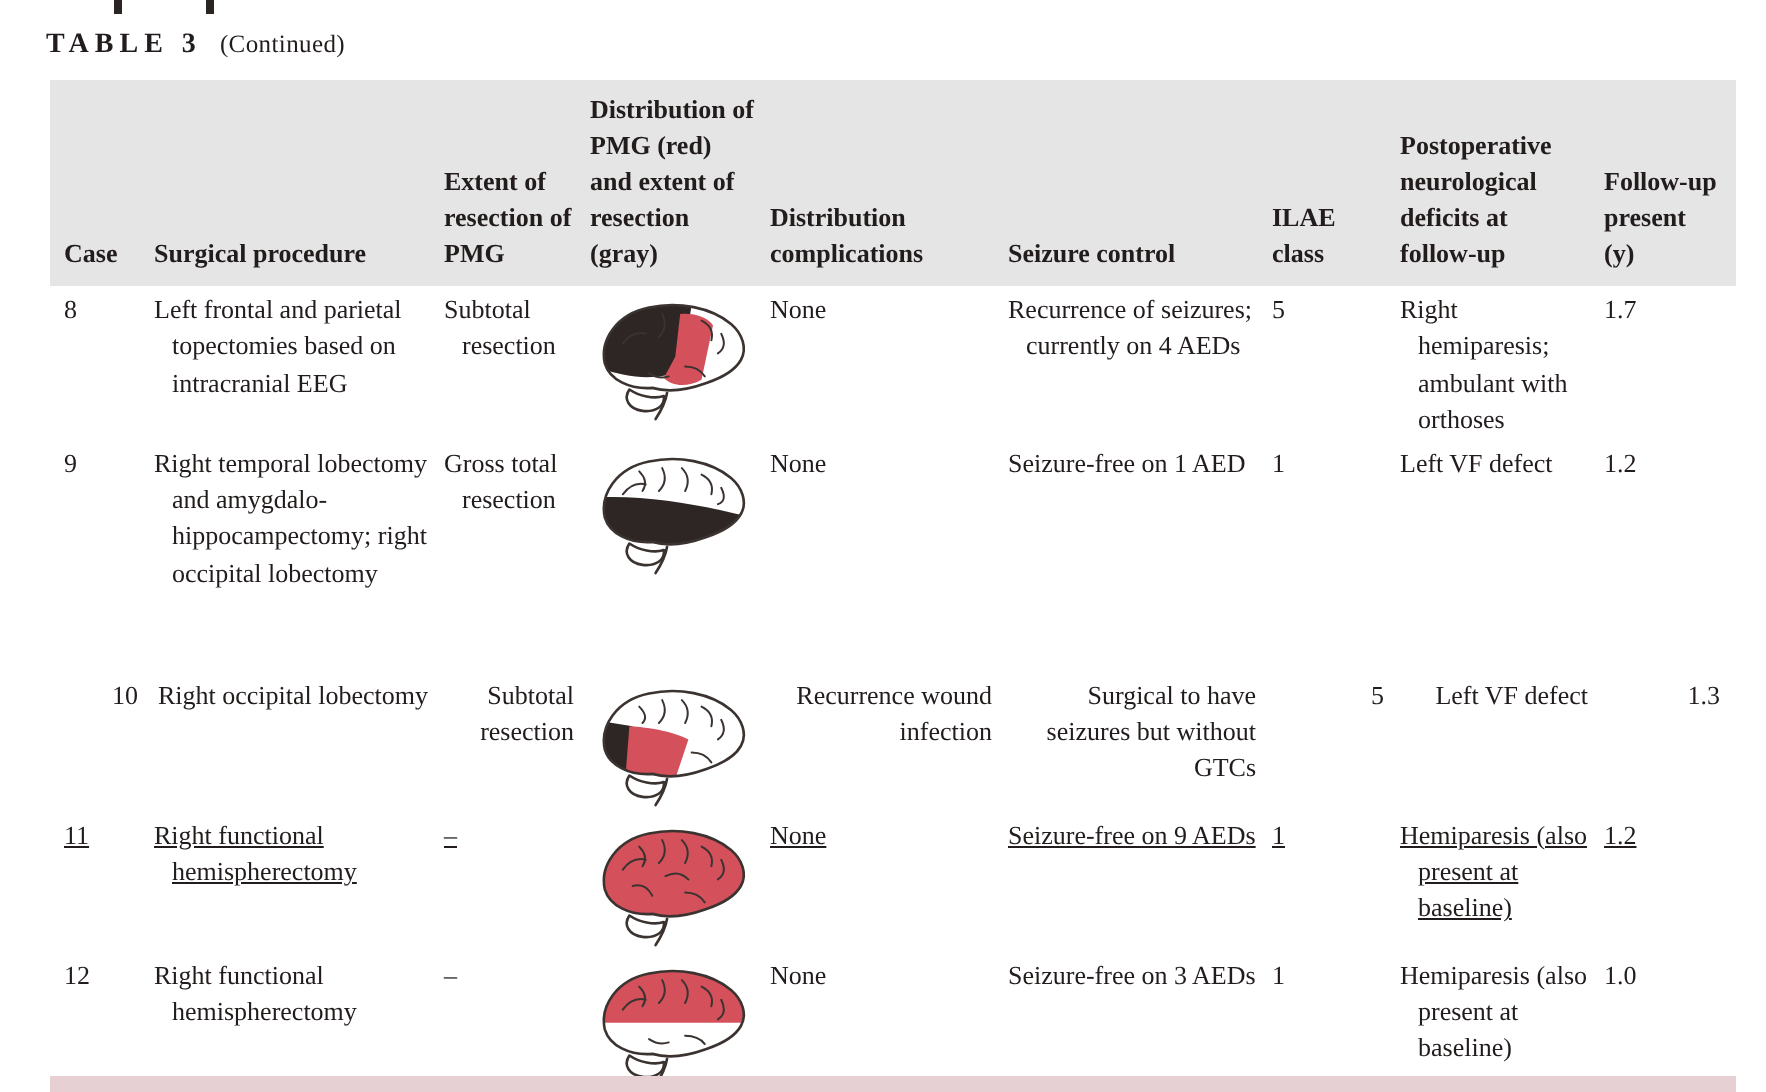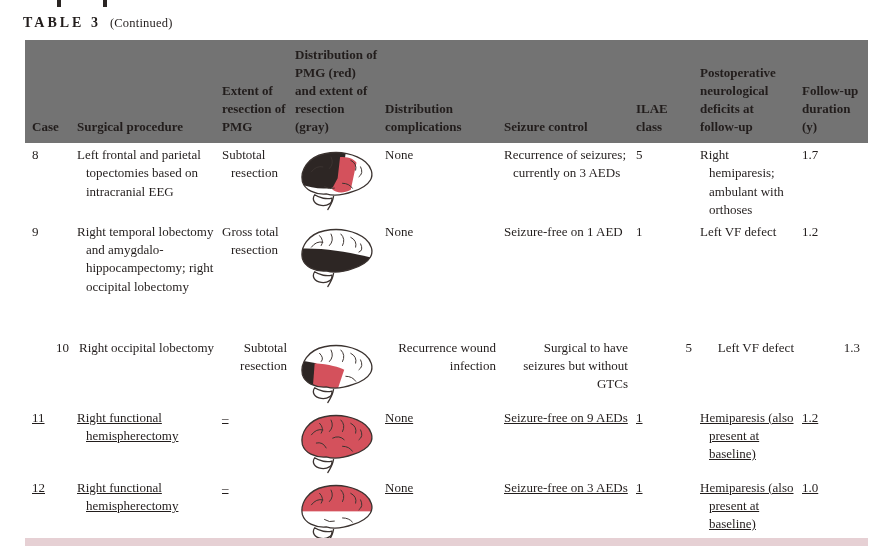--- a/index.html
+++ b/index.html
@@ -19,32 +19,32 @@
   .caption{position:absolute;top:13px;left:23px;white-space:nowrap;}
   .caption .tlabel{font-weight:bold;font-size:14px;letter-spacing:3px;}
   .caption .tcont{font-size:12.5px;margin-left:9px;letter-spacing:0.2px;}
 
   table.main{
     position:absolute;top:40px;left:25px;width:843px;
     border-collapse:collapse;table-layout:fixed;
     font-size:13px;line-height:18.4px;
   }
   thead th{
-    background:#737373;
+    background:#e5e5e5;
     font-weight:bold;text-align:left;vertical-align:bottom;
     padding:6px 8px 7px 0;font-size:13px;line-height:18px;
   }
   thead th.first{padding-left:7px;}
   tbody td{
     vertical-align:top;padding:3px 8px 0 0;
   }
   tbody td.first{padding-left:7px;}
   .hang{padding-left:9px;text-indent:-9px;}
   tr.r8{height:74px;}  tr.r9{height:116px;}  tr.r10{height:68px;text-align:right;}
-  tr.r11{height:67px;text-decoration:underline;} tr.r12{height:56px;text-decoration:underline;}
+  tr.r11{height:67px;text-decoration:underline;} tr.r12{height:56px;}
 
   .brain{display:block;margin-top:1px;}
 
   .bottom-band{
     position:absolute;left:25px;bottom:0;width:843px;height:8px;
     background:#e6d0d4;
   }
   svg .outline{fill:none;stroke:#3b3330;stroke-width:1.6;stroke-linecap:round;stroke-linejoin:round;}
   svg .sulci{fill:none;stroke:#3b3330;stroke-width:1.2;stroke-linecap:round;}
   svg .white{fill:#ffffff;}
@@ -80,21 +80,21 @@
     <thead>
       <tr>
         <th class="first">Case</th>
         <th>Surgical procedure</th>
         <th>Extent of resection of PMG</th>
         <th>Distribution of PMG (red) and extent of resection (gray)</th>
         <th>Distribution complications</th>
         <th>Seizure control</th>
         <th>ILAE class</th>
         <th>Postoperative neurological deficits at follow-up</th>
-        <th>Follow-up duration (y)</th>
+        <th>Follow-up present (y)</th>
       </tr>
     </thead>
     <tbody>
 
       <tr class="r8">
         <td class="first">8</td>
         <td class="hang">Left frontal and parietal topectomies based on intracranial EEG</td>
         <td class="hang">Subtotal resection</td>
         <td>
           <svg class="brain" width="82" height="66" viewBox="0 0 100 80">
@@ -115,21 +115,21 @@
                 <path d="M 80 24 q 4 8 -2 12"></path>
               <path d="M 58 44 q 8 0 12 6"></path>
                 <path d="M 36 48 q 6 4 12 2"></path>
             </g>
             <path class="outline" d="M 9 42 C 6 28 16 12 36 8 C 54 4 74 8 86 18 C 93 24 96 33 92 40 C 88 47 80 51 71 54 C 60 58 48 60 38 57 C 24 58 12 52 9 42 Z"></path>
             <path class="outline white" d="M 24 58 C 20 64 24 70 32 71 C 40 72 46 68 45 62 C 39 64 30 62 24 58 Z"></path>
             <path class="outline" d="M 47 60 C 46 66 44 70 40 76"></path>
           </svg>
         </td>
         <td class="hang">None</td>
-        <td class="hang">Recurrence of seizures; currently on 3 AEDs</td>
+        <td class="hang">Recurrence of seizures; currently on 4 AEDs</td>
         <td>5</td>
         <td class="hang">Right hemiparesis; ambulant with orthoses</td>
         <td>1.7</td>
       </tr>
 
       <tr class="r9">
         <td class="first">9</td>
         <td class="hang">Right temporal lobectomy and amygdalo-hippocampectomy; right occipital lobectomy</td>
         <td class="hang">Gross total resection</td>
         <td>

